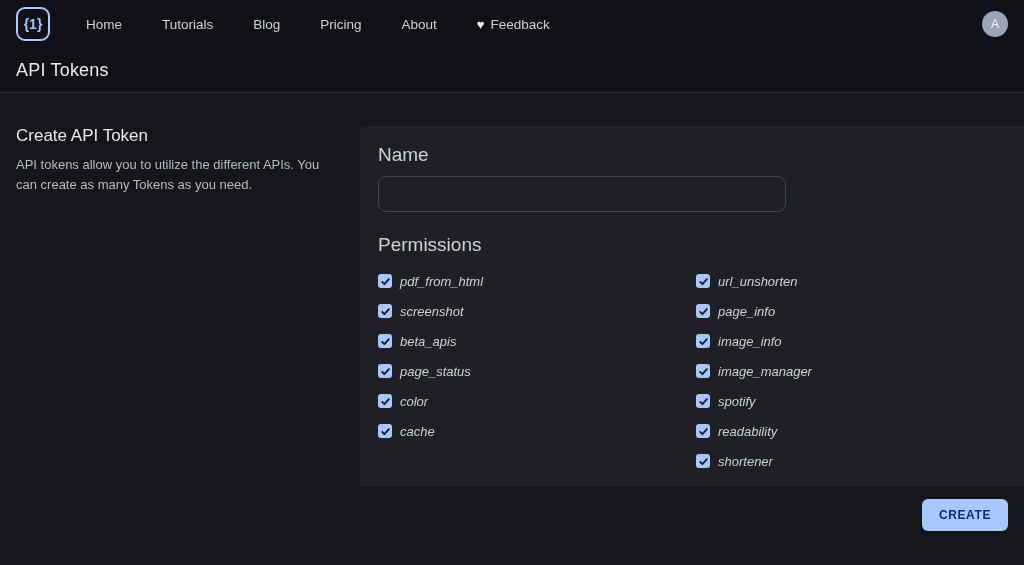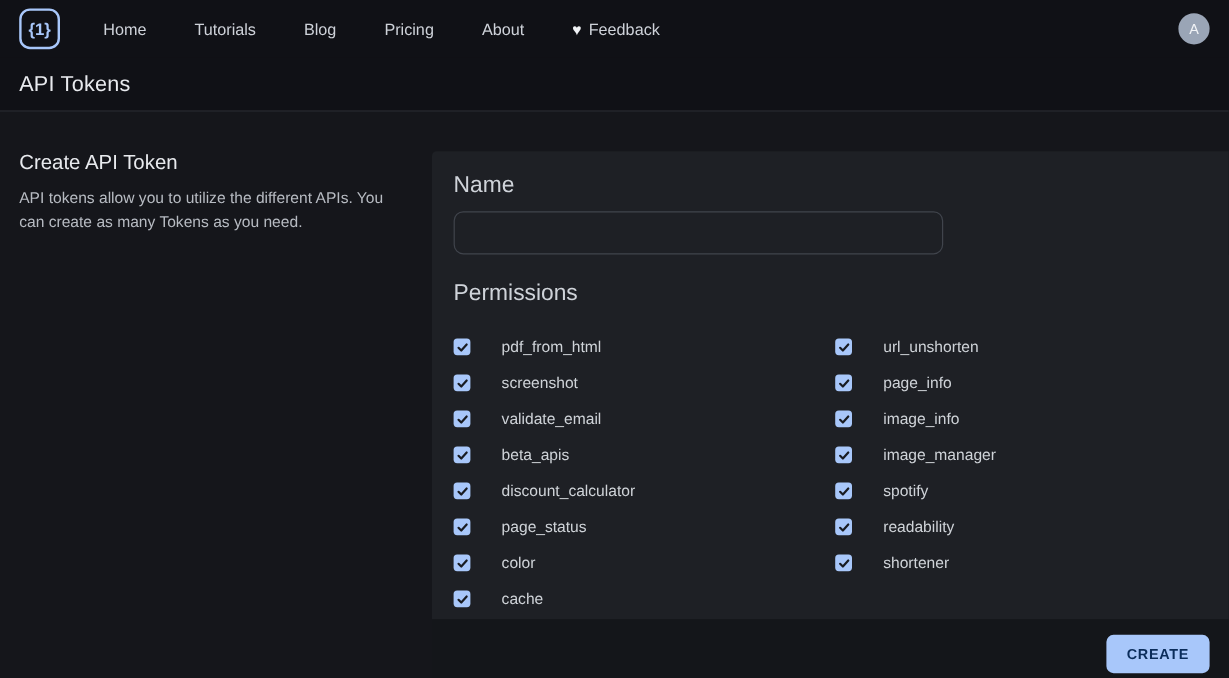--- a/index.html
+++ b/index.html
@@ -55,21 +55,21 @@
   .field-label { font-size:19px; color:#cfd3d9; margin-bottom:10px; }
   .text-input {
     width:408px; height:36px; background:transparent;
     border:1px solid #40444c; border-radius:8px;
     color:#e4e6ea; padding:0 10px; font-size:14px; outline:none;
     font-family:"Liberation Sans", sans-serif;
   }
   .perm-heading { margin-top:22px; }
   .perm-grid { display:flex; margin-top:6px; }
   .perm-col { width:318px; display:flex; flex-direction:column; }
-  .perm { display:flex; align-items:flex-end; gap:26px; height:30px; cursor:pointer; }
+  .perm { display:flex; align-items:center; gap:8px; height:30px; cursor:pointer;font-style:italic; }
   .cb {
     width:14px; height:14px; border-radius:3px; background:#a8c7fa;
     display:flex; align-items:center; justify-content:center; flex:none;
   }
   .cb svg { width:11px; height:11px; display:block; }
   .perm-text { font-size:13px; color:#cfd3d8; }
 
   .card-footer {
     background:#14161a; padding:13px 24px;
     display:flex; justify-content:flex-end;
@@ -146,46 +146,30 @@
   <label class="perm">
     <span class="cb">
       <svg viewBox="0 0 12 12" aria-hidden="true">
         <path d="M2.3 6.4 L4.8 8.9 L9.7 3.4" fill="none" stroke="#191c22" stroke-width="2" stroke-linecap="round" stroke-linejoin="round"></path>
       </svg>
     </span>
     <span class="perm-text">screenshot</span>
   </label>
 
 
-  <label class="perm">
-    <span class="cb">
-      <svg viewBox="0 0 12 12" aria-hidden="true">
-        <path d="M2.3 6.4 L4.8 8.9 L9.7 3.4" fill="none" stroke="#191c22" stroke-width="2" stroke-linecap="round" stroke-linejoin="round"></path>
-      </svg>
-    </span>
-    <span class="perm-text">validate_email</span>
-  </label>
 
   <label class="perm">
     <span class="cb">
       <svg viewBox="0 0 12 12" aria-hidden="true">
         <path d="M2.3 6.4 L4.8 8.9 L9.7 3.4" fill="none" stroke="#191c22" stroke-width="2" stroke-linecap="round" stroke-linejoin="round"></path>
       </svg>
     </span>
     <span class="perm-text">beta_apis</span>
   </label>
 
-  <label class="perm">
-    <span class="cb">
-      <svg viewBox="0 0 12 12" aria-hidden="true">
-        <path d="M2.3 6.4 L4.8 8.9 L9.7 3.4" fill="none" stroke="#191c22" stroke-width="2" stroke-linecap="round" stroke-linejoin="round"></path>
-      </svg>
-    </span>
-    <span class="perm-text">discount_calculator</span>
-  </label>
 
   <label class="perm">
     <span class="cb">
       <svg viewBox="0 0 12 12" aria-hidden="true">
         <path d="M2.3 6.4 L4.8 8.9 L9.7 3.4" fill="none" stroke="#191c22" stroke-width="2" stroke-linecap="round" stroke-linejoin="round"></path>
       </svg>
     </span>
     <span class="perm-text">page_status</span>
   </label>
 

